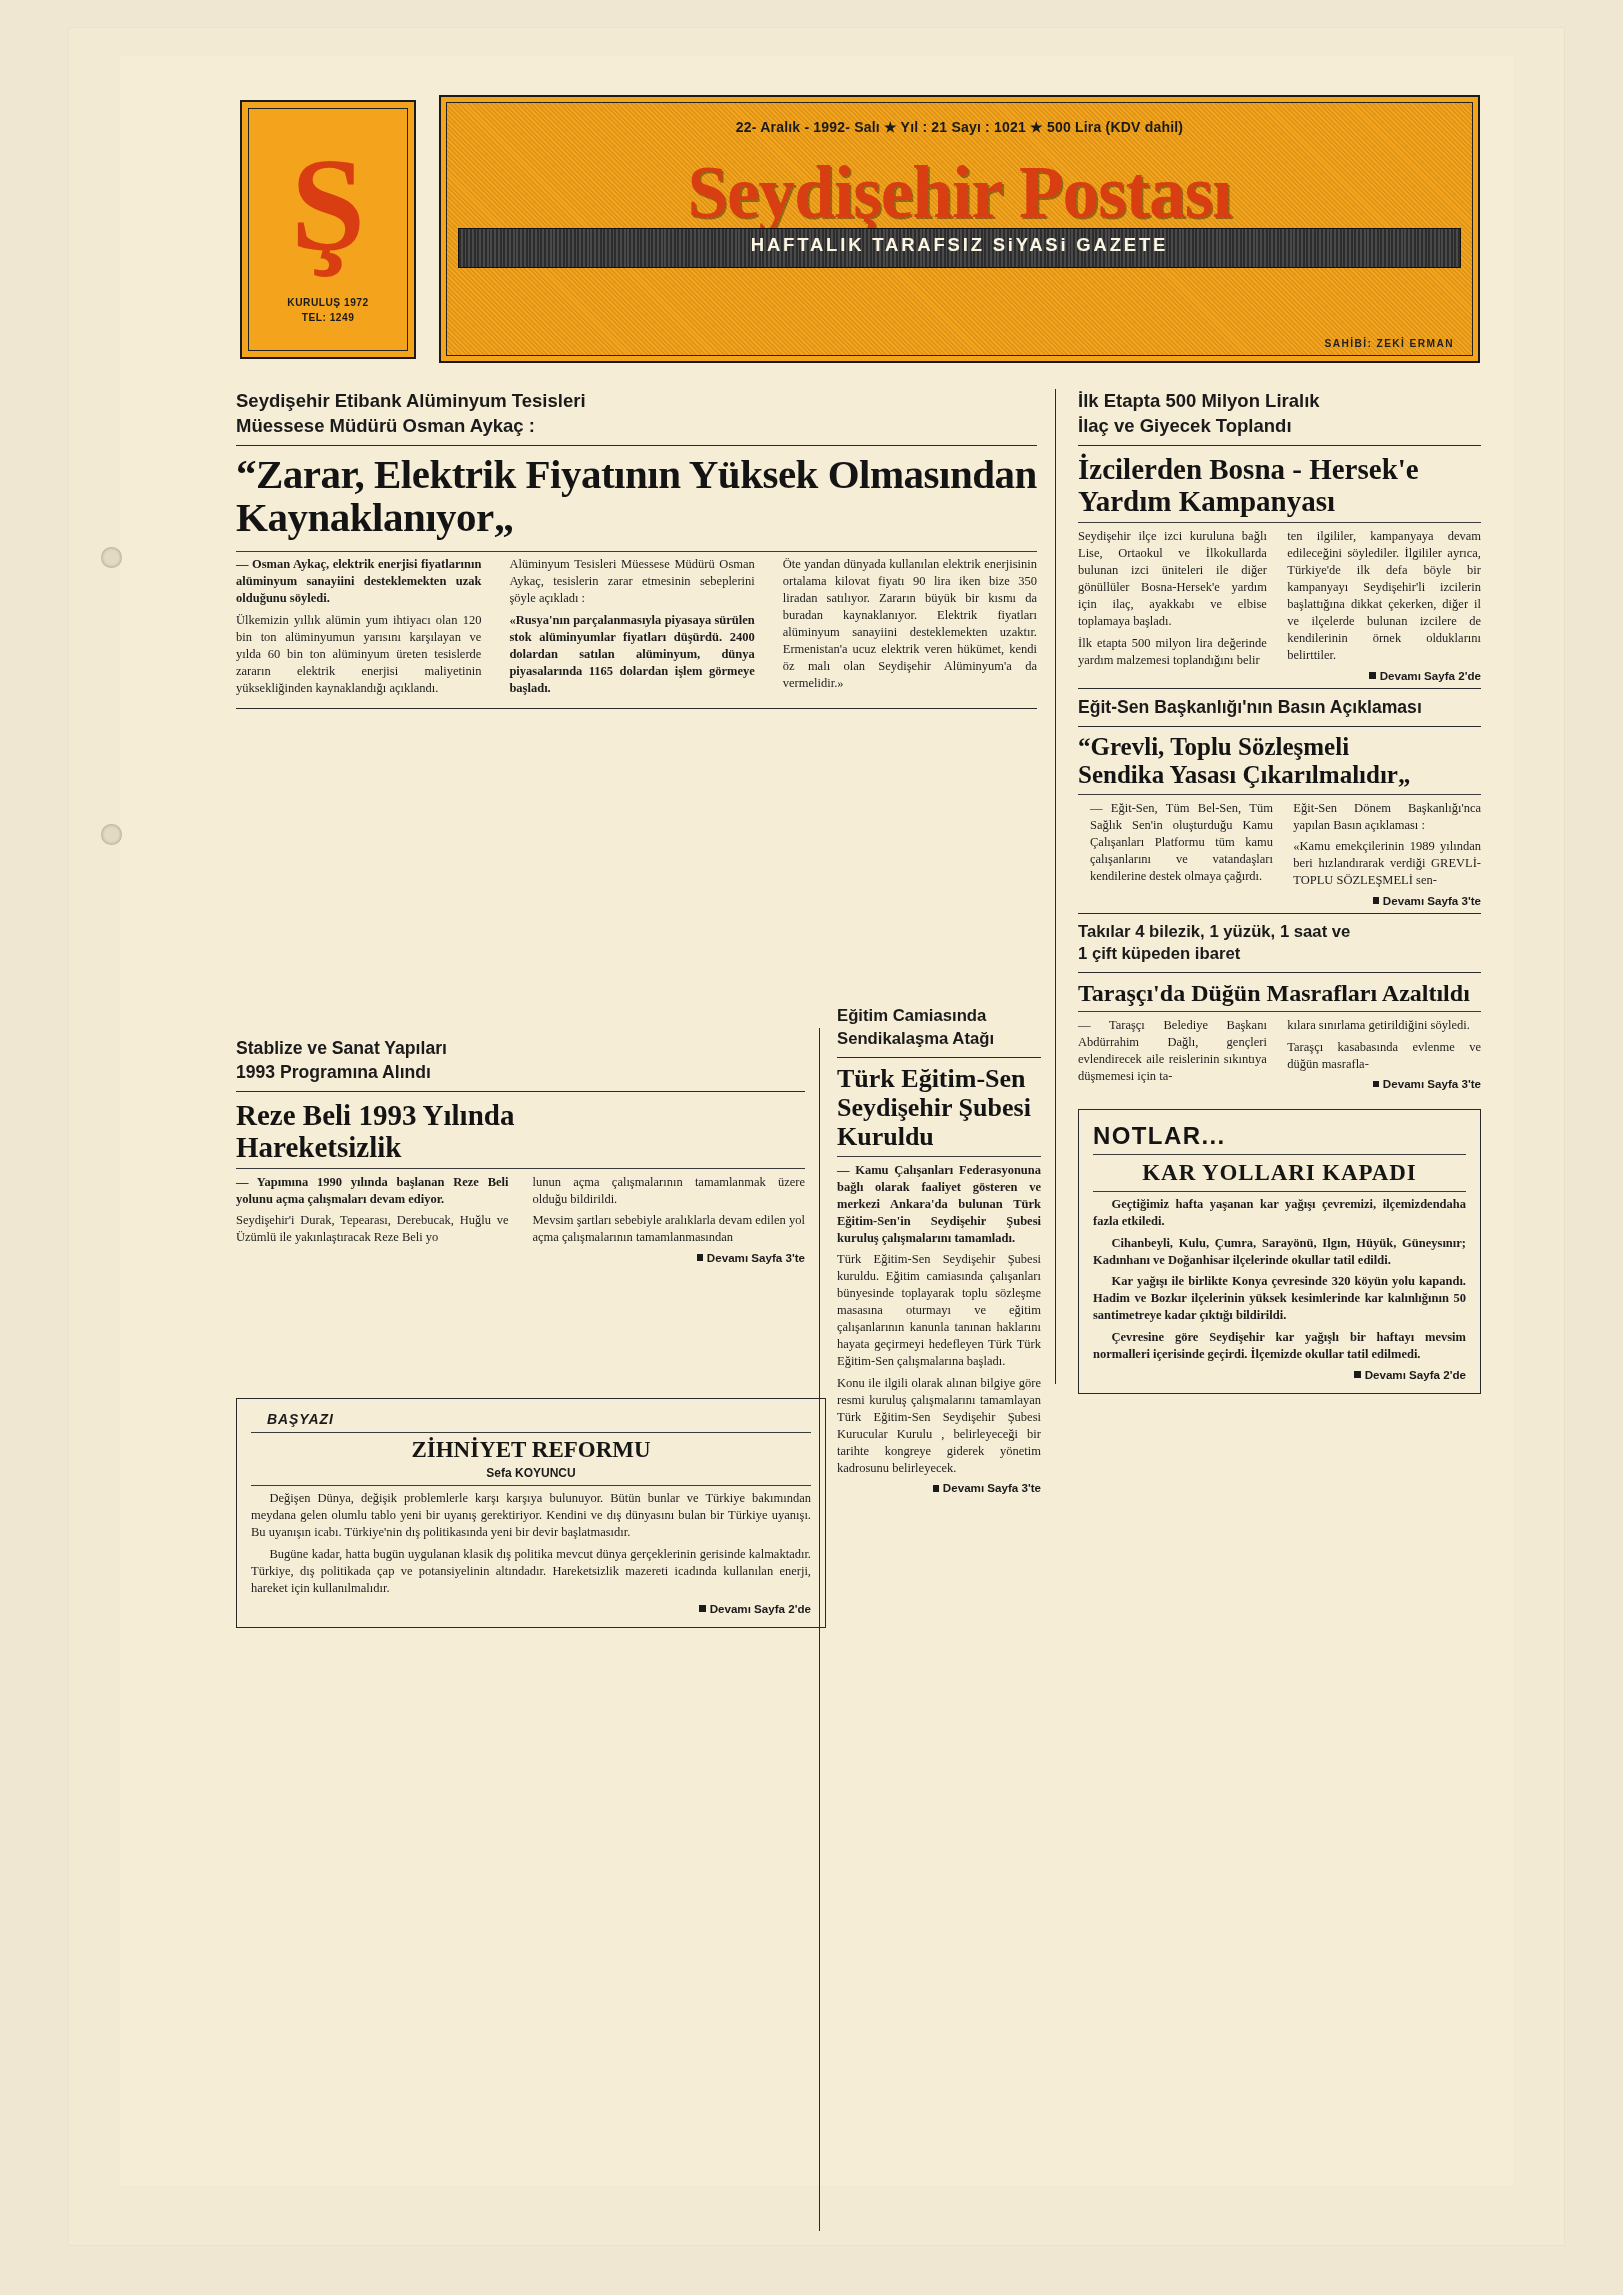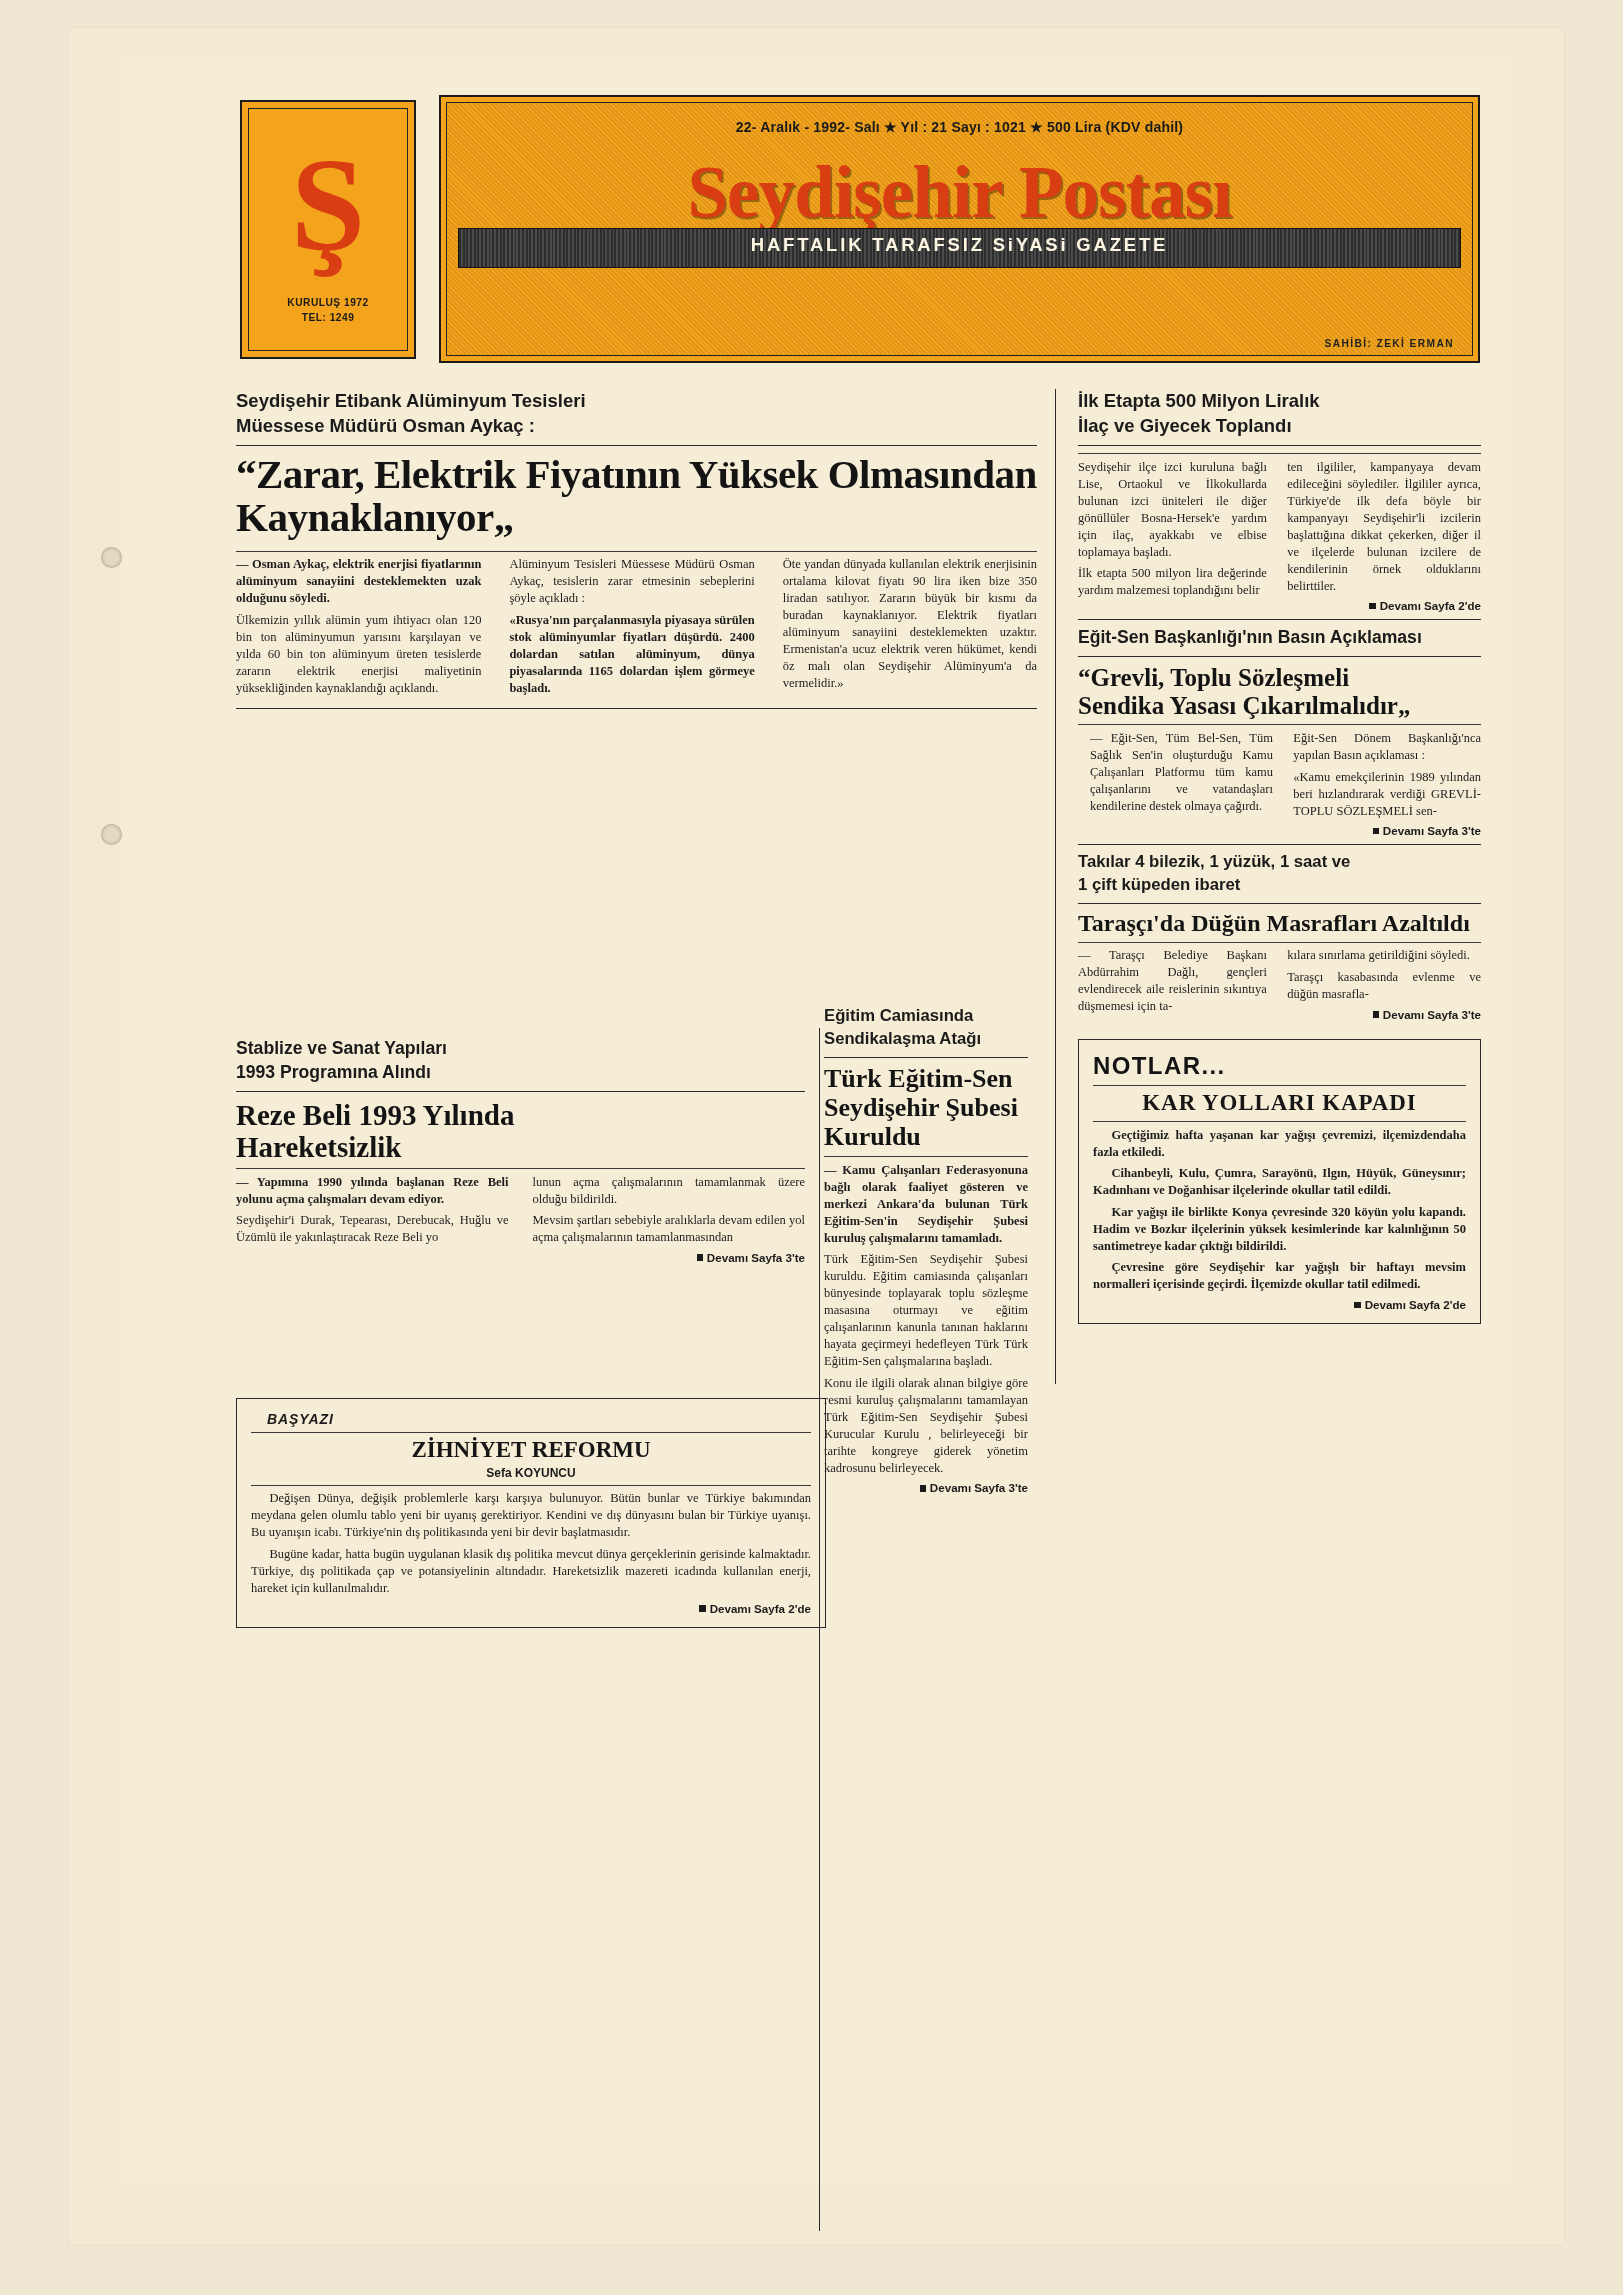--- a/index.html
+++ b/index.html
@@ -234,21 +234,21 @@
         <div class="basyazi-tag">BAŞYAZI</div>
         <hr class="hr-thin">
         <div class="head-md center">ZİHNİYET REFORMU</div>
         <div class="byline">Sefa KOYUNCU</div>
         <hr class="hr-thin">
         <p class="body" style="text-indent:18.5px;">Değişen Dünya, değişik problemlerle karşı karşıya bulunuyor. Bütün bunlar ve Türkiye bakımından meydana gelen olumlu tablo yeni bir uyanış gerektiriyor. Kendini ve dış dünyasını bulan bir Türkiye uyanışı. Bu uyanışın icabı. Türkiye'nin dış politikasında yeni bir devir başlatmasıdır.</p>
         <p class="body" style="text-indent:18.5px;">Bugüne kadar, hatta bugün uygulanan klasik dış politika mevcut dünya gerçeklerinin gerisinde kalmaktadır. Türkiye, dış politikada çap ve potansiyelinin altındadır. Hareketsizlik mazereti icadında kullanılan enerji, hareket için kullanılmalıdır.</p>
         <div class="cont"><span class="sq"></span><span>Devamı Sayfa 2'de</span></div>
       </div>
 
-      <div style="position:absolute;left:588px;top:616px;width:204px;">
+      <div style="position:absolute;left:601px;top:616px;width:204px;">
         <div class="kicker" style="font-size:16.7px;">
           <div>Eğitim Camiasında</div>
           <div>Sendikalaşma Atağı</div>
         </div>
         <hr class="hr">
         <div class="head-lg" style="font-size:26px;">
           <div>Türk Eğitim-Sen</div>
           <div>Seydişehir Şubesi</div>
           <div>Kuruldu</div>
         </div>
@@ -258,20 +258,24 @@
         <p class="body">Konu ile ilgili olarak alınan bilgiye göre resmi kuruluş çalışmalarını tamamlayan Türk Eğitim-Sen Seydişehir Şubesi Kurucular Kurulu , belirleyeceği bir tarihte kongreye giderek yönetim kadrosunu belirleyecek.</p>
         <div class="cont"><span class="sq"></span><span>Devamı Sayfa 3'te</span></div>
       </div>
 
       <div style="position:absolute;left:842px;top:0;width:403px;">
         <div class="kicker" style="font-size:18.5px;">
           <div>İlk Etapta 500 Milyon Liralık</div>
           <div>İlaç ve Giyecek Toplandı</div>
         </div>
         <hr class="hr">
+        <div class="head-lg">
+          <div>İzcilerden Bosna - Hersek'e</div>
+          <div>Yardım Kampanyası</div>
+        </div>
         <hr class="hr-thin">
         <div class="colwrap">
           <div style="width:194px;padding-right:10.2px;">
             <p class="body">Seydişehir ilçe izci kuruluna bağlı Lise, Ortaokul ve İlkokullarda bulunan izci üniteleri ile diğer gönüllüler Bosna-Hersek'e yardım için ilaç, ayakkabı ve elbise toplamaya başladı.</p>
             <p class="body">İlk etapta 500 milyon lira değerinde yardım malzemesi toplandığını belir</p>
           </div>
           <div style="width:199px;padding-left:10.2px;">
             <p class="body">ten ilgililer, kampanyaya devam edileceğini söylediler. İlgililer ayrıca, Türkiye'de ilk defa böyle bir kampanyayı Seydişehir'li izcilerin başlattığına dikkat çekerken, diğer il ve ilçelerde bulunan izcilere de kendilerinin örnek olduklarını belirttiler.</p>
             <div class="cont"><span class="sq"></span><span>Devamı Sayfa 2'de</span></div>
           </div>

